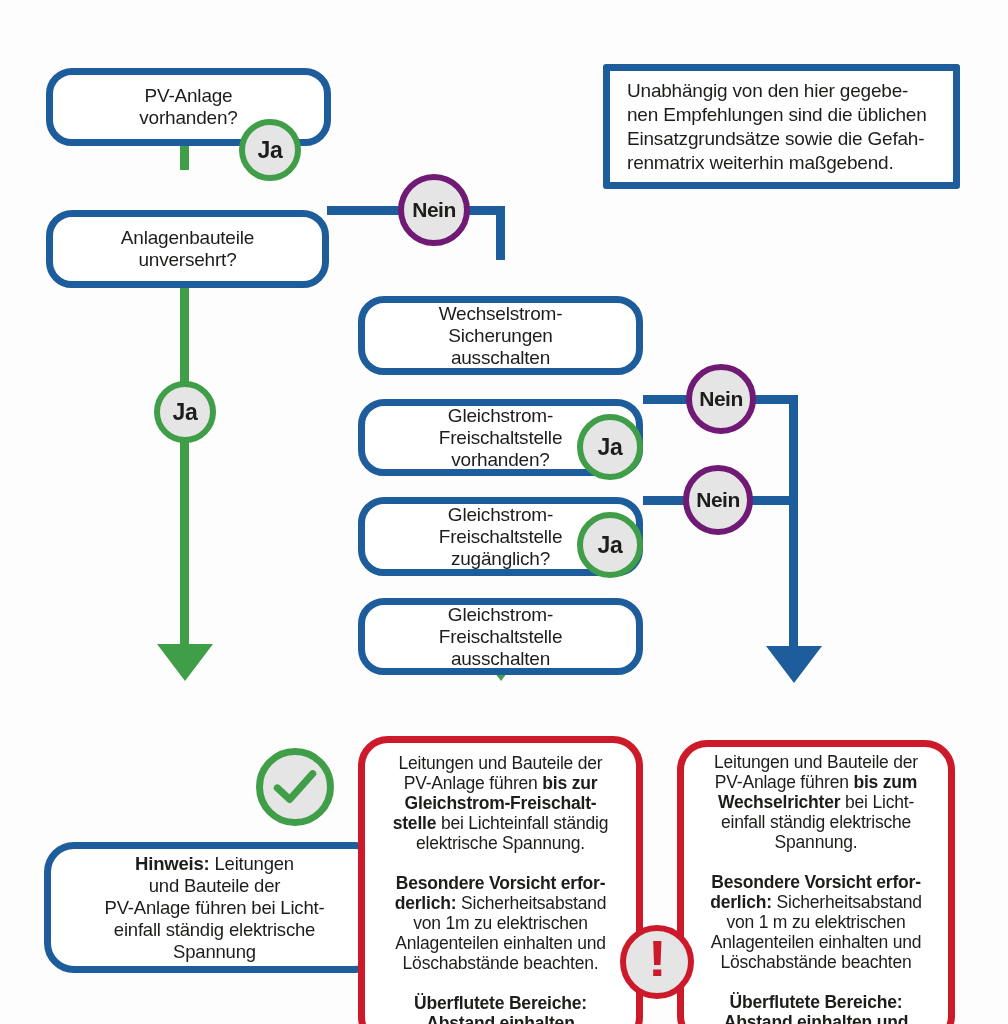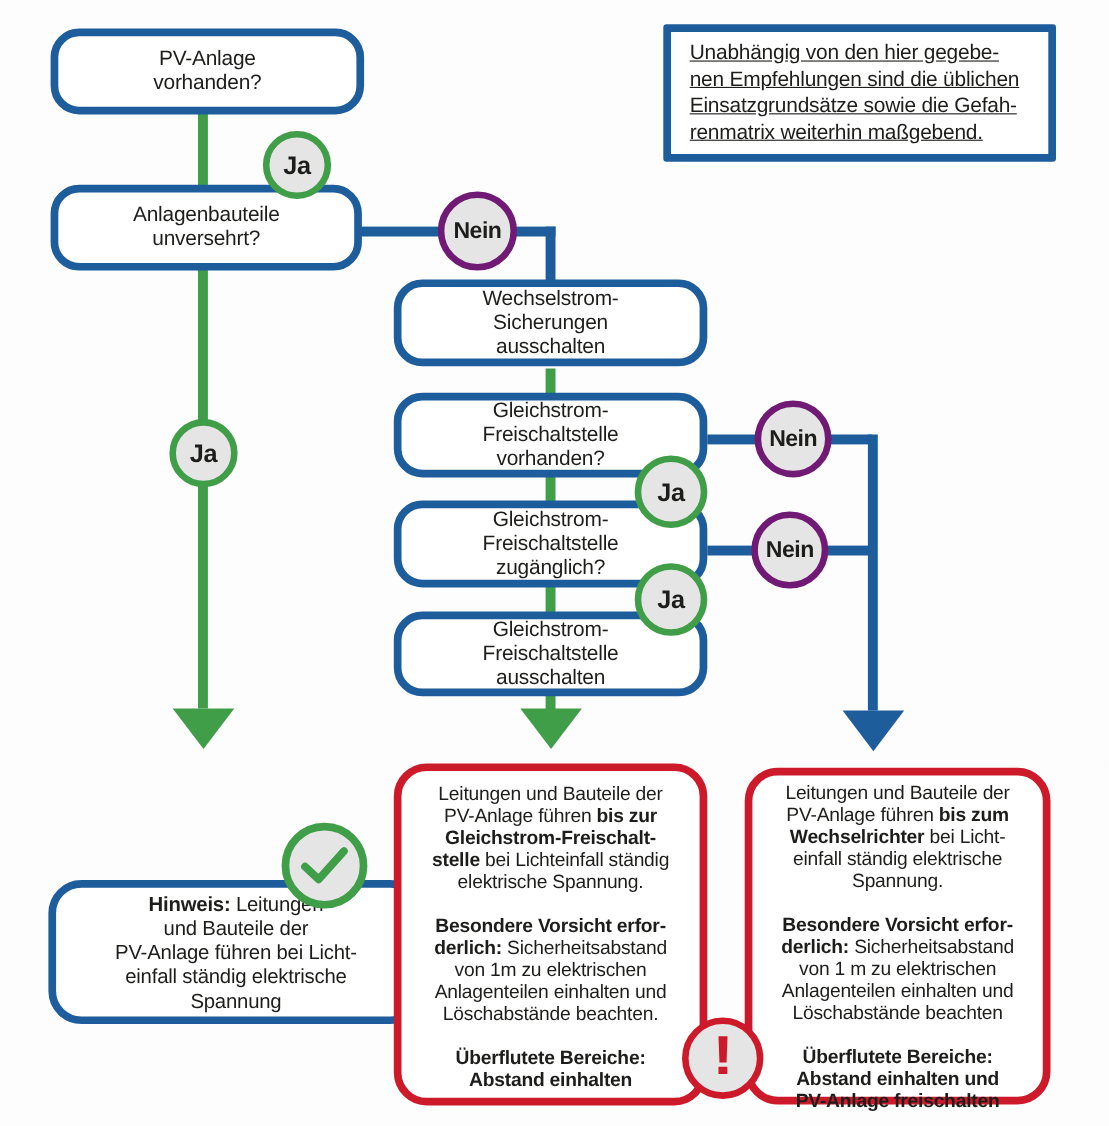--- a/index.html
+++ b/index.html
@@ -13,26 +13,26 @@
   .line.green{background:#3f9e47;}
   .line.blue{background:#1e5d9c;}
   .arrowhead{position:absolute;z-index:1;width:0;height:0;
     border-left:28px solid transparent;border-right:28px solid transparent;}
   .arrowhead.green{border-top:37px solid #3f9e47;}
   .arrowhead.blue{border-top:37px solid #1e5d9c;}
   
   .box{position:absolute;z-index:2;background:#ffffff;box-sizing:border-box;
     border:7px solid #1e5d9c;border-radius:26px;
     display:flex;align-items:center;justify-content:center;text-align:center;
-    font-size:19px;line-height:22px;white-space:pre-line;}
+    font-size:19px;line-height:22px;white-space:pre-line;margin-top:42px;}
   .box.green-border{border-color:#3f9e47;border-width:8px;font-weight:bold;border-radius:24px;}
   .box.red-border{border-color:#cd1a2b;border-radius:30px;
     font-size:17.5px;line-height:20px;align-items:flex-start;}
   .box.square{border-radius:3px;justify-content:flex-start;text-align:left;
-    padding:0 14px 0 17px;line-height:24px;text-decoration:underline;}
+    padding:0 14px 0 17px;line-height:24px;}
   .box.note{border-radius:30px;font-size:18.5px;line-height:22px;}
   .red-border .inner{padding-top:10px;width:100%;}
   
   .circle{position:absolute;z-index:3;background:#e5e5e5;box-sizing:border-box;
     border-radius:50%;display:flex;align-items:center;justify-content:center;
     font-weight:bold;}
   .circle.green{border:6px solid #3f9e47;font-size:23px;}
   .circle.blue{border:6px solid #701a75;font-size:21px;letter-spacing:-0.5px;}
   .circle.red{border:6px solid #cd1a2b;color:#cd1a2b;}
   .circle.red .bang{font-size:50px;font-weight:bold;transform:scaleX(1.15);margin-top:-6px;}

